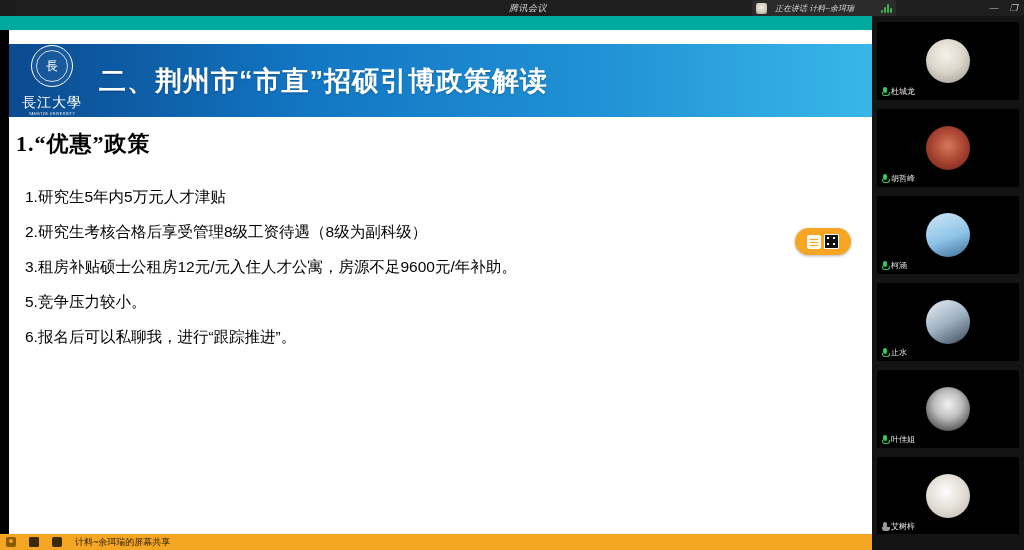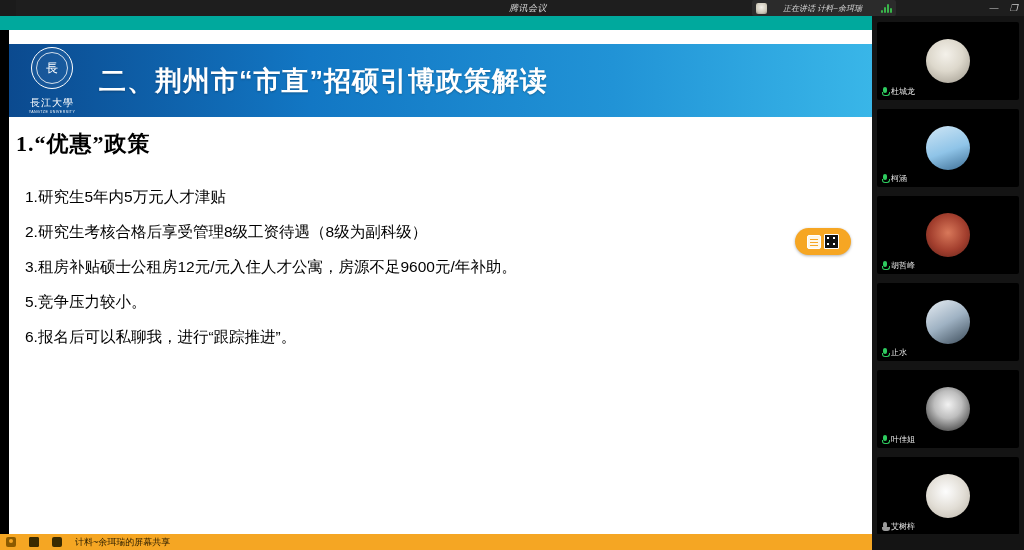--- a/index.html
+++ b/index.html
@@ -30,21 +30,21 @@
     color: #cfcfcf; font-size: 9px;
   }
   .win-ctrls span { cursor: default; line-height: 1; }
 
   
   .speaking-pill {
     position: absolute; top: 0; left: 736px;
     width: 144px; height: 16px;
     background: #2b2b2b;
     display: flex; align-items: center;
-    padding: 0 4px; gap: 16px;
+    padding: 0 4px; gap: 8px;
     border-radius: 2px;
   }
   .speaking-pill .mini-avatar {
     width: 11px; height: 11px; border-radius: 2px;
     background: radial-gradient(circle at 50% 40%, #f2efe9 0%, #cfcabb 60%, #8f8b80 100%);
     flex: 0 0 auto;
   }
   .speaking-pill .sp-text {
     font-size: 8px; color: #d6d6d6; white-space: nowrap;
   }
@@ -90,21 +90,21 @@
     font-size: 8px; color: #fff;
     background: rgba(255,255,255,0.05);
   }
   .banner .logo .seal .inner {
     width: 32px; height: 32px; border-radius: 50%;
     border: 1px solid rgba(255,255,255,.8);
     display: flex; align-items: center; justify-content: center;
     font-size: 12px;
   }
   .banner .logo .uni-cn {
-    font-size: 10px; letter-spacing: 1px; margin-top: 7px; white-space: nowrap;
+    font-size: 14px; letter-spacing: 1px; margin-top: 7px; white-space: nowrap;
   }
   .banner .logo .uni-en {
     font-size: 3.6px; letter-spacing: .4px; white-space: nowrap; opacity: .95;
   }
   .banner .banner-title {
     font-size: 27px; font-weight: bold; color: #ffffff;
     letter-spacing: 1px; white-space: nowrap;
     margin-left: 4px;
     text-shadow: 0 1px 2px rgba(0,0,0,.25);
   }
@@ -300,31 +300,31 @@
 
   <div class="rail">
     <div class="tile">
       <div class="av a1"></div>
       <div class="name-row">
         <span class="mic"></span>
         <span class="nm">杜城龙</span>
       </div>
     </div>
     <div class="tile">
+      <div class="av a2"></div>
+      <div class="name-row">
+        <span class="mic"></span>
+        <span class="nm">胡哲峰</span>
+      </div>
+    </div>
+    <div class="tile">
       <div class="av a3"></div>
       <div class="name-row">
         <span class="mic"></span>
         <span class="nm">柯涵</span>
-      </div>
-    </div>
-    <div class="tile">
-      <div class="av a2"></div>
-      <div class="name-row">
-        <span class="mic"></span>
-        <span class="nm">胡哲峰</span>
       </div>
     </div>
     <div class="tile">
       <div class="av a4"></div>
       <div class="name-row">
         <span class="mic"></span>
         <span class="nm">止水</span>
       </div>
     </div>
     <div class="tile">

